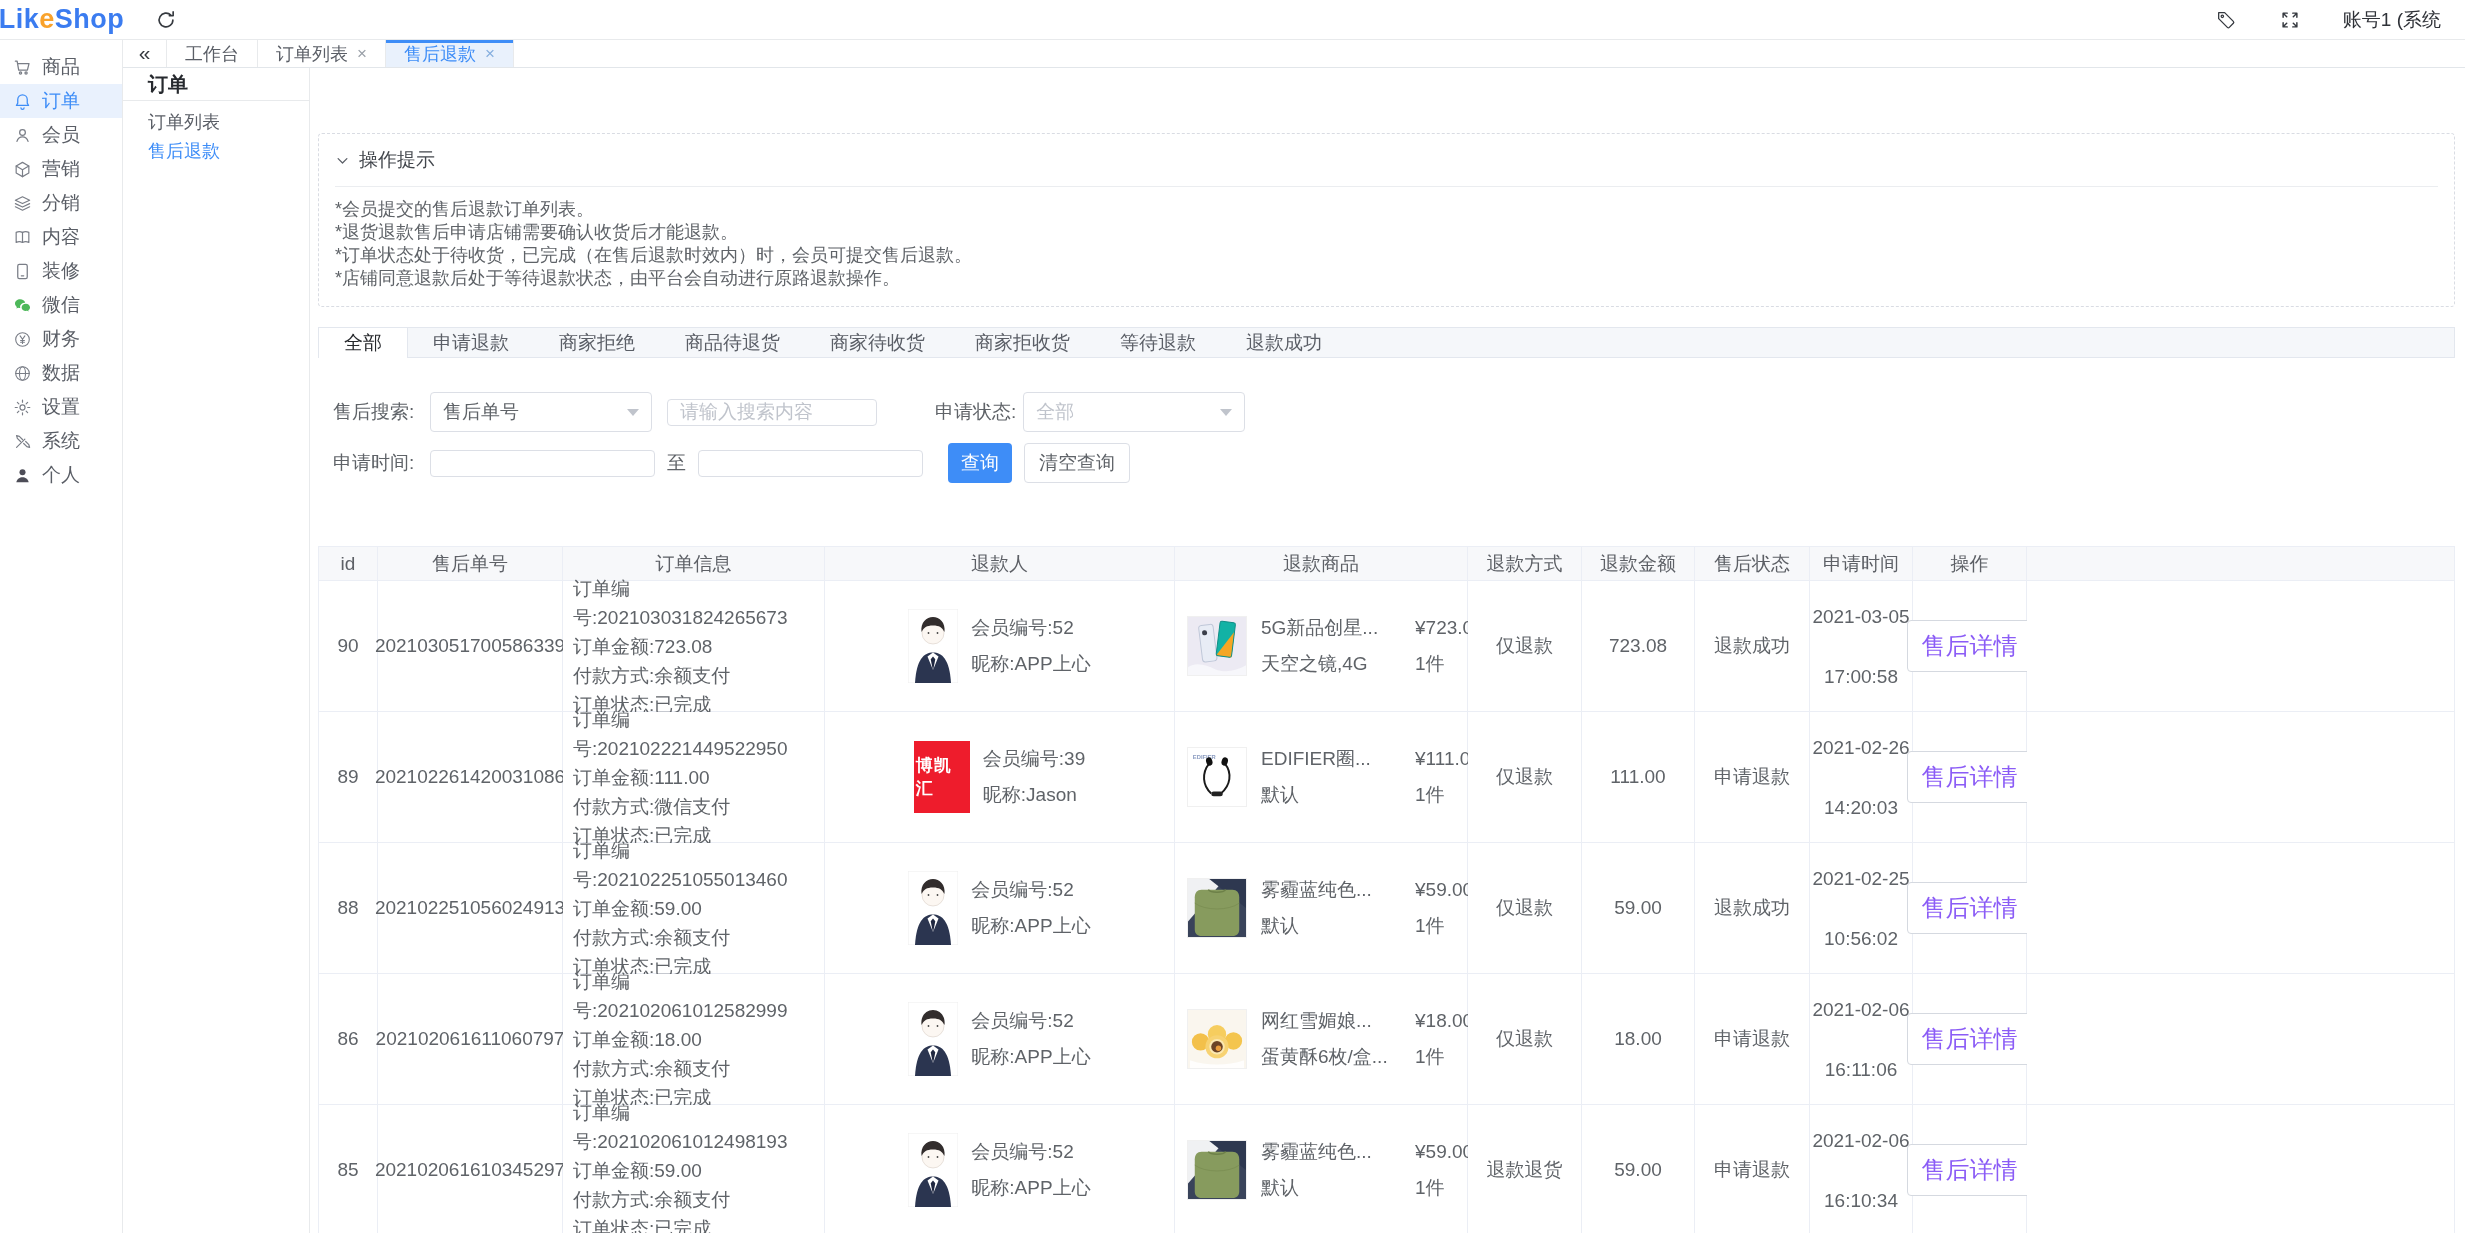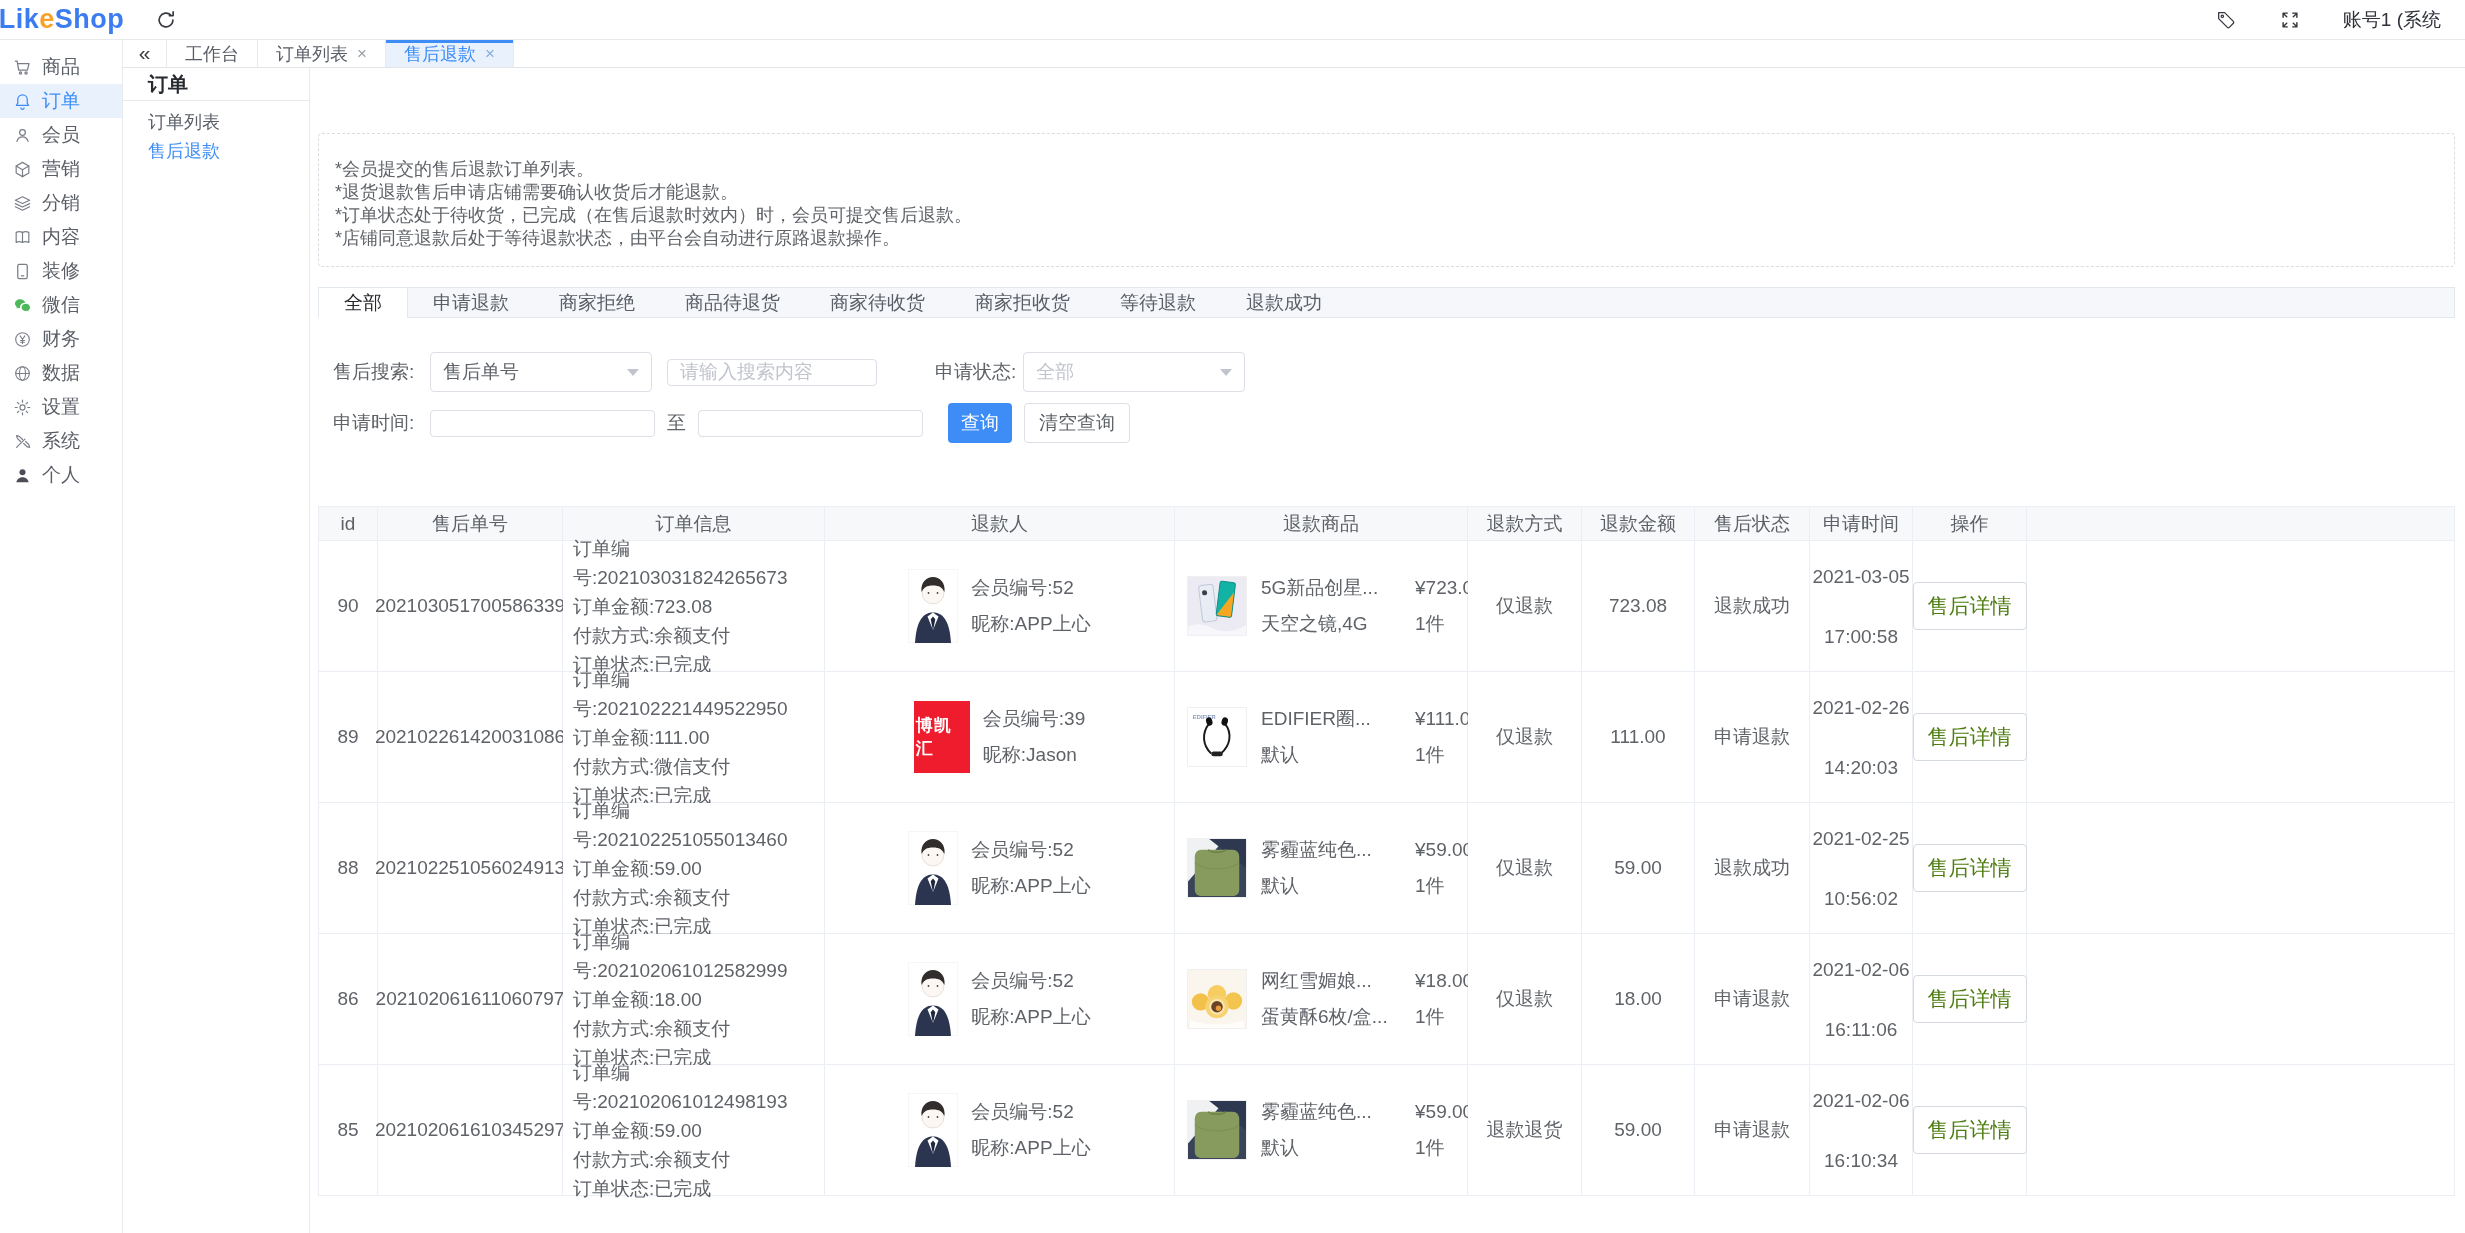--- a/index.html
+++ b/index.html
@@ -77,21 +77,21 @@
   .td .cell { height:131px; background:#fff; }
   .cell.c-info { flex-direction:column; align-items:flex-start; justify-content:center; padding-left:10px; line-height:29px; }
   .cell.c-user { gap:13px; padding:0 6px; }
   .user-lines { line-height:36px; }
   .avatar { flex:none; }
   .avatar-red { width:56px; height:72px; background:#ee1c2c; color:#fff; display:flex; align-items:center; justify-content:center; font-size:17px; font-weight:bold; letter-spacing:1px; padding:12px 2px; }
   .cell.c-prod { justify-content:flex-start; gap:14px; padding-left:12px; }
   .pimg { width:60px; height:60px; flex:none; border:1px solid #f0f0f0; }
   .pinfo { display:grid; grid-template-columns:minmax(128px,auto) auto; column-gap:26px; line-height:36px; }
   .cell.c-time { flex-direction:column; line-height:33px;gap:27px; }
-  .btn-detail { padding:9px 14px; background:#fff; border:1px solid #d5d9e0; border-radius:4px; font-size:21px; color:#4d7c0f; cursor:pointer; font-family:inherit; white-space:nowrap; }
+  .btn-detail { padding:9px 14px; background:#fff; border:1px solid #d5d9e0; border-radius:4px; font-size:24px; color:#8b5cf6; cursor:pointer; font-family:inherit; white-space:nowrap; }
 </style>
 </head>
 <body>
 
 <div class="topbar">
   <div class="logo">
     <span class="b">Lik</span>
       <span class="o">e</span>
       <span class="b">Shop</span>
   </div>
@@ -269,20 +269,28 @@
         <div class="submenu-title">订单</div>
         <div class="submenu-items" id="submenuItems">
             <div class="submenu-item">订单列表</div>
             <div class="submenu-item active">售后退款</div>
           </div>
       </div>
 
       <div class="main">
 
         <div class="tips">
+          <div class="tips-title">
+            <span class="chev">
+                <svg viewBox="0 0 24 24" fill="none" stroke="currentColor" stroke-linecap="round" stroke-linejoin="round" stroke-width="2">
+                  <path d="M5 9l7 7 7-7"></path>
+                </svg>
+              </span>
+            <span>操作提示</span>
+          </div>
           <div class="tips-body" id="tipsBody">
               <div>*会员提交的售后退款订单列表。</div>
               <div>*退货退款售后申请店铺需要确认收货后才能退款。</div>
               <div>*订单状态处于待收货，已完成（在售后退款时效内）时，会员可提交售后退款。</div>
               <div>*店铺同意退款后处于等待退款状态，由平台会自动进行原路退款操作。</div>
             </div>
         </div>
 
         <div class="ftabs" id="ftabs">
             <div class="ftab active">全部</div>

